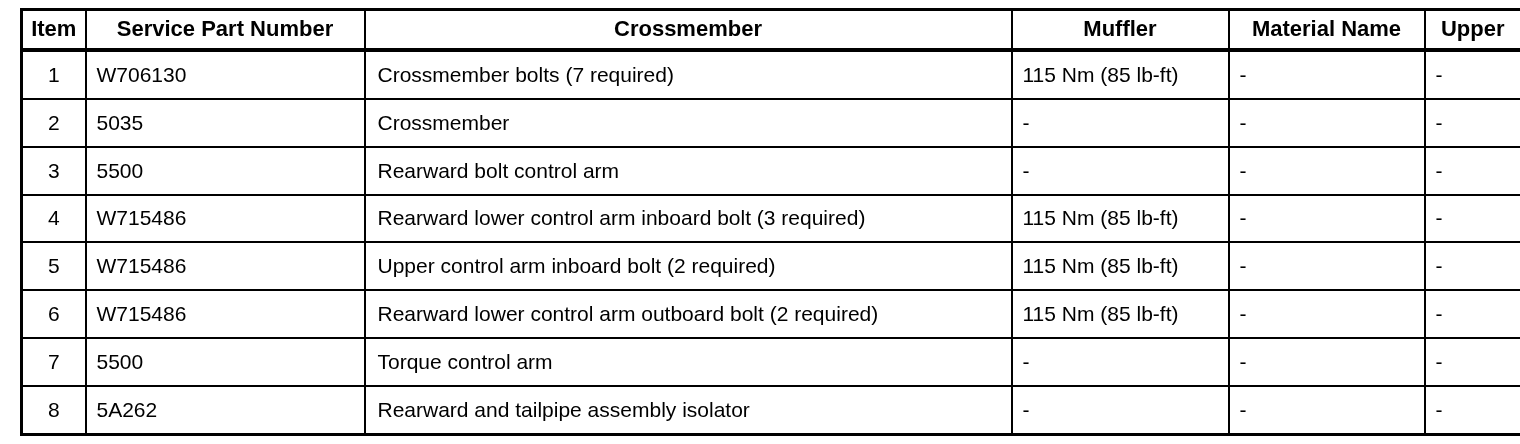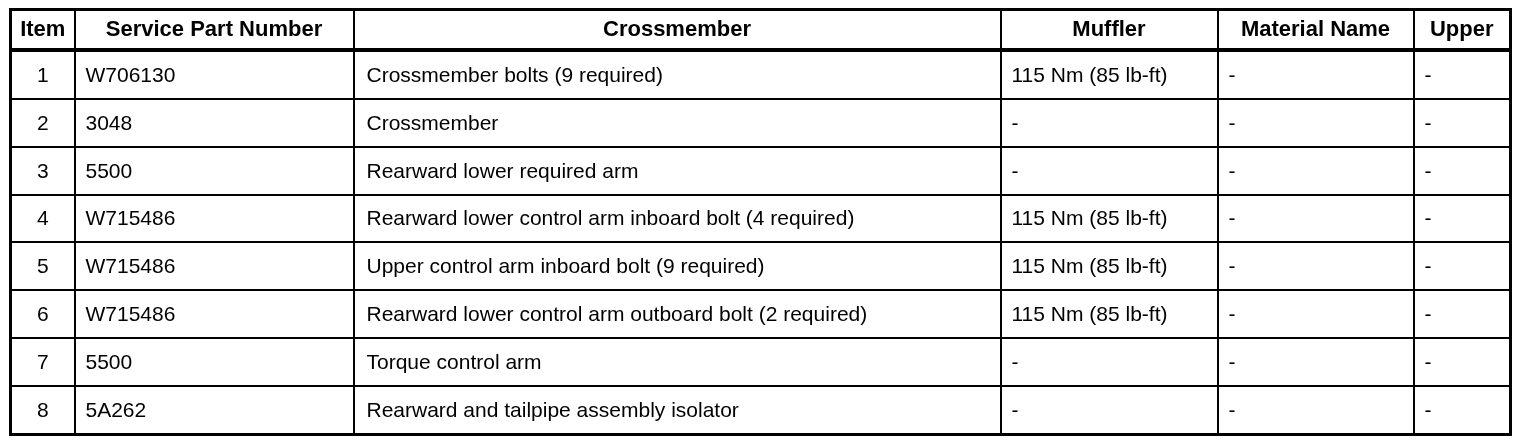--- a/index.html
+++ b/index.html
@@ -6,21 +6,21 @@
   html, body {
     margin: 0;
     padding: 0;
     background: #ffffff;
     width: 1520px;
     height: 444px;
     font-family: "Liberation Sans", sans-serif;
     color: #000000;
   }
   .table-wrap {
-    padding: 8px 9px;
+    padding: 8px 20px;
     width: 1392px;
     height: 444px;
   }
   table.parts-table {
     border-collapse: collapse;
     table-layout: fixed;
     width: 1502px;
     height: 428px;
     background: #ffffff;
     border: 3px solid #000000;
@@ -81,53 +81,53 @@
         <th>Crossmember</th>
         <th>Muffler</th>
         <th>Material Name</th>
         <th>Upper</th>
       </tr>
     </thead>
     <tbody>
       <tr>
         <td class="c-item">1</td>
         <td class="c-part">W706130</td>
-        <td class="c-desc">Crossmember bolts (9 required)</td>
+        <td class="c-desc">Crossmember bolts (7 required)</td>
         <td class="c-torque">115 Nm (85 lb-ft)</td>
         <td class="c-mat">-</td>
         <td class="c-notes">-</td>
       </tr>
       <tr>
         <td class="c-item">2</td>
-        <td class="c-part">3048</td>
+        <td class="c-part">5035</td>
         <td class="c-desc">Crossmember</td>
         <td class="c-torque">-</td>
         <td class="c-mat">-</td>
         <td class="c-notes">-</td>
       </tr>
       <tr>
         <td class="c-item">3</td>
         <td class="c-part">5500</td>
-        <td class="c-desc">Rearward lower required arm</td>
+        <td class="c-desc">Rearward bolt control arm</td>
         <td class="c-torque">-</td>
         <td class="c-mat">-</td>
         <td class="c-notes">-</td>
       </tr>
       <tr>
         <td class="c-item">4</td>
         <td class="c-part">W715486</td>
-        <td class="c-desc">Rearward lower control arm inboard bolt (4 required)</td>
+        <td class="c-desc">Rearward lower control arm inboard bolt (3 required)</td>
         <td class="c-torque">115 Nm (85 lb-ft)</td>
         <td class="c-mat">-</td>
         <td class="c-notes">-</td>
       </tr>
       <tr>
         <td class="c-item">5</td>
         <td class="c-part">W715486</td>
-        <td class="c-desc">Upper control arm inboard bolt (9 required)</td>
+        <td class="c-desc">Upper control arm inboard bolt (2 required)</td>
         <td class="c-torque">115 Nm (85 lb-ft)</td>
         <td class="c-mat">-</td>
         <td class="c-notes">-</td>
       </tr>
       <tr>
         <td class="c-item">6</td>
         <td class="c-part">W715486</td>
         <td class="c-desc">Rearward lower control arm outboard bolt (2 required)</td>
         <td class="c-torque">115 Nm (85 lb-ft)</td>
         <td class="c-mat">-</td>

